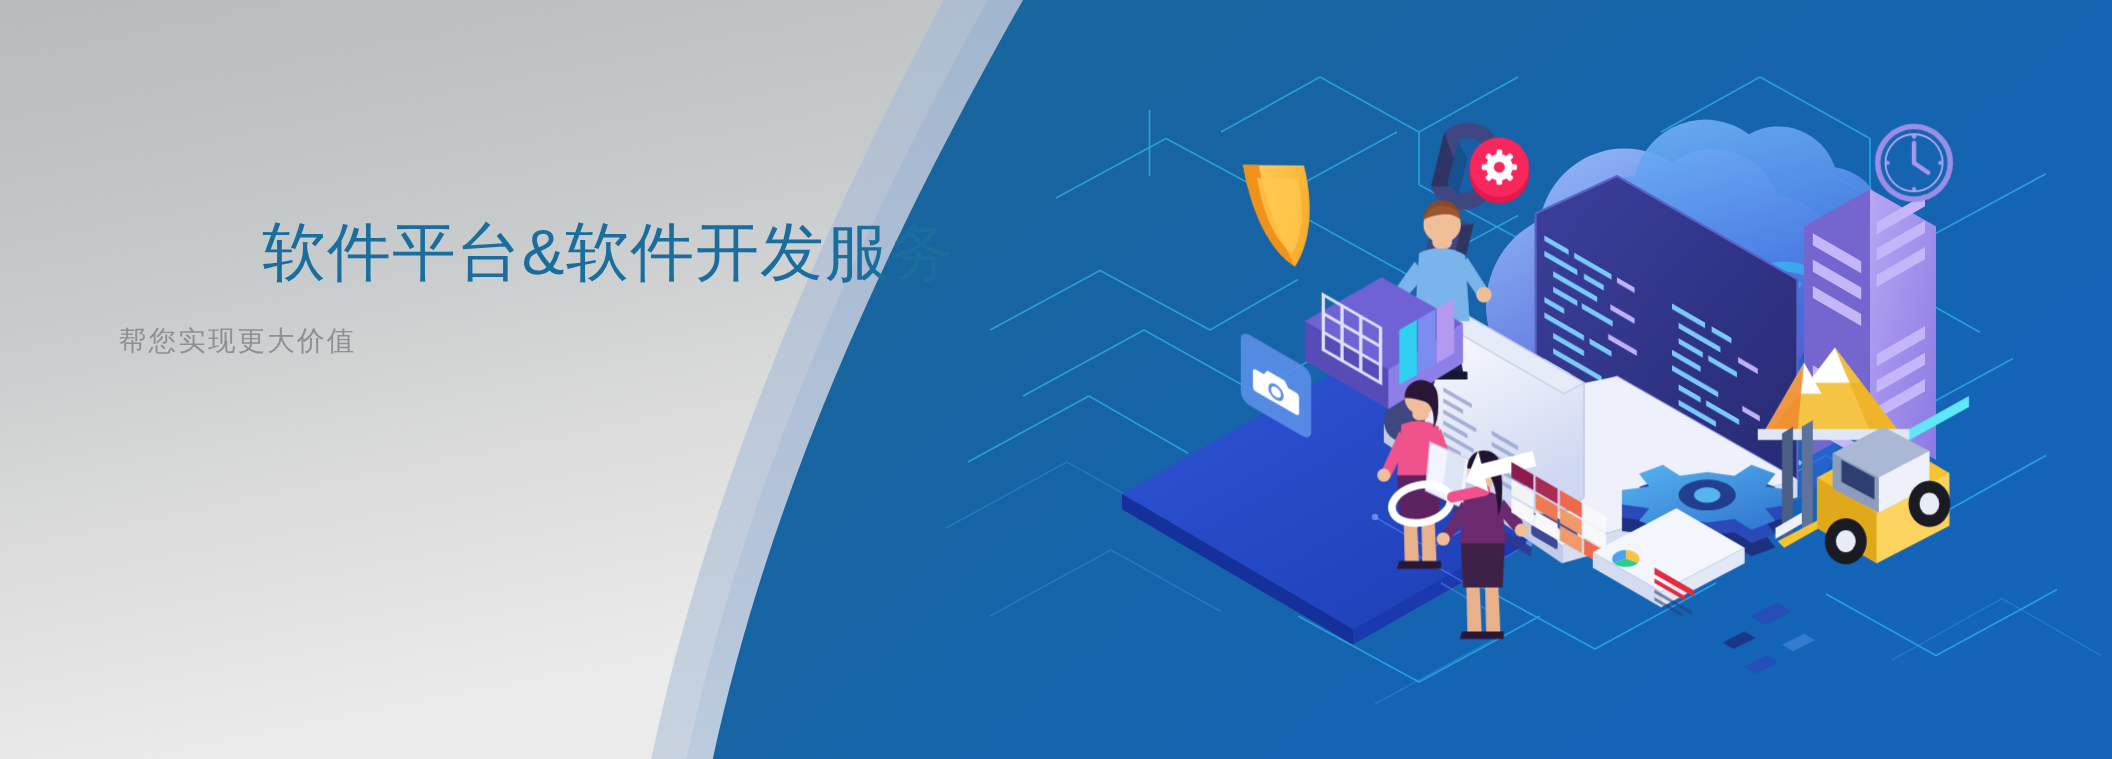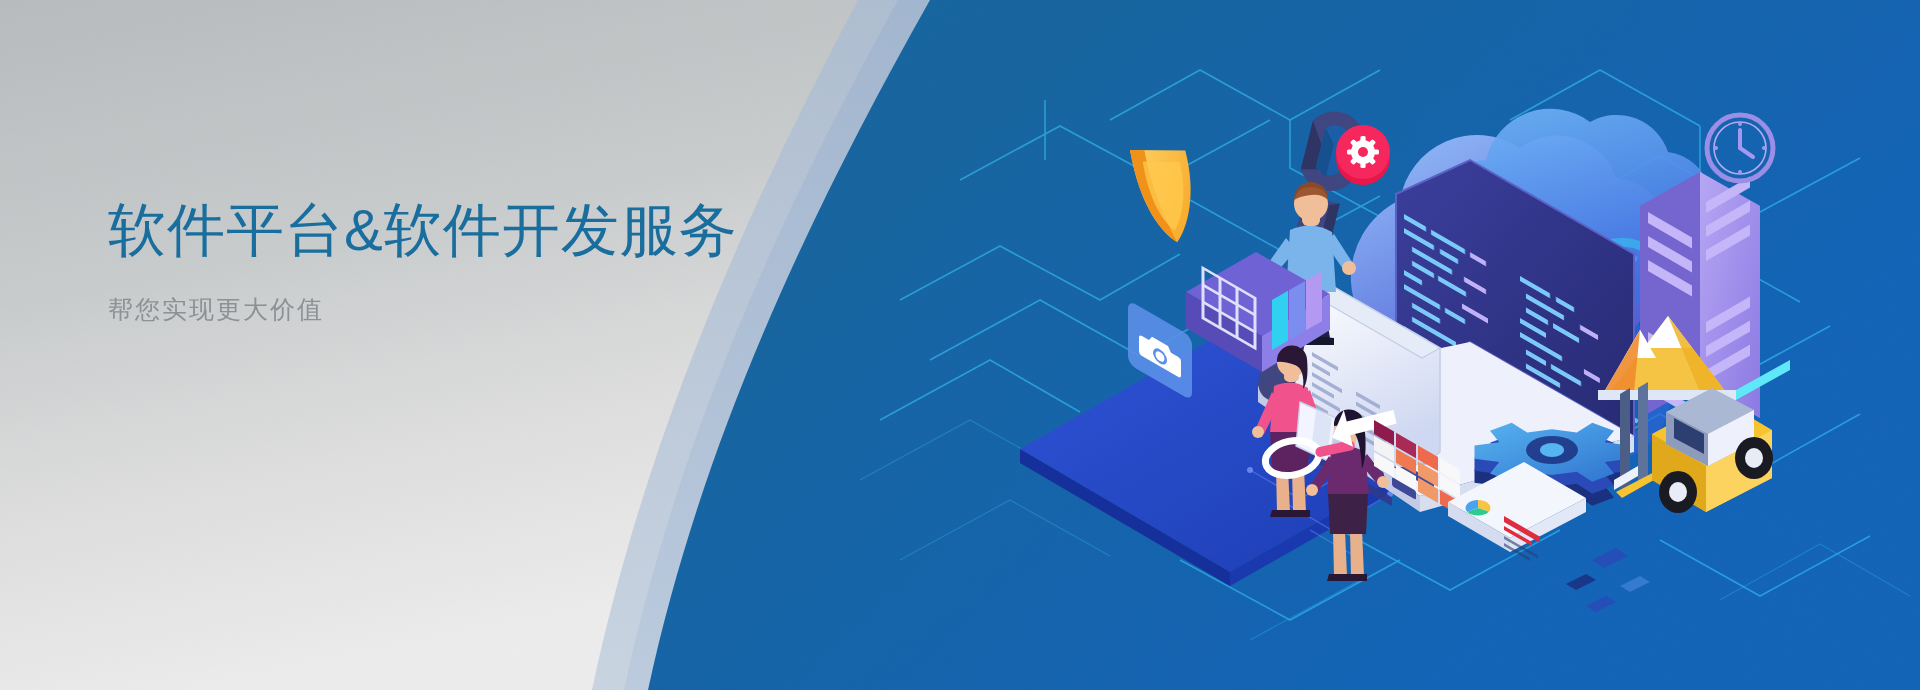--- a/index.html
+++ b/index.html
@@ -9,25 +9,25 @@
     background:#1a6b9e;
   }
   #banner{position:relative;width:1920px;height:690px;overflow:hidden;}
   #bgsvg,#artsvg{position:absolute;left:0;top:0;width:1920px;height:690px;display:block;}
   #copy{
     position:absolute;left:108px;top:196px;width:760px;
     z-index:10;pointer-events:none;
   }
   #headline{
     font-size:58px;line-height:1.18;letter-spacing:1px;
-    color:#1a6e9e;font-weight:400;margin:0 0 30px 0;white-space:nowrap;
+    color:#1a6e9e;font-weight:400;margin:0 0 30px 0;white-space:nowrap;text-align:right;
   }
   #subhead{
     font-size:25px;line-height:1.3;letter-spacing:2px;
-    color:#8d9094;font-weight:400;margin:0;white-space:nowrap;font-family:Liberation Serif, serif;
+    color:#8d9094;font-weight:400;margin:0;white-space:nowrap;
   }
 </style>
 </head>
 <body>
 
 <div id="banner">
 
   <svg id="bgsvg" viewBox="0 0 1920 690" preserveAspectRatio="none">
     <defs>
       <linearGradient id="grayGrad" x1="0" y1="0" x2="0.25" y2="1">

